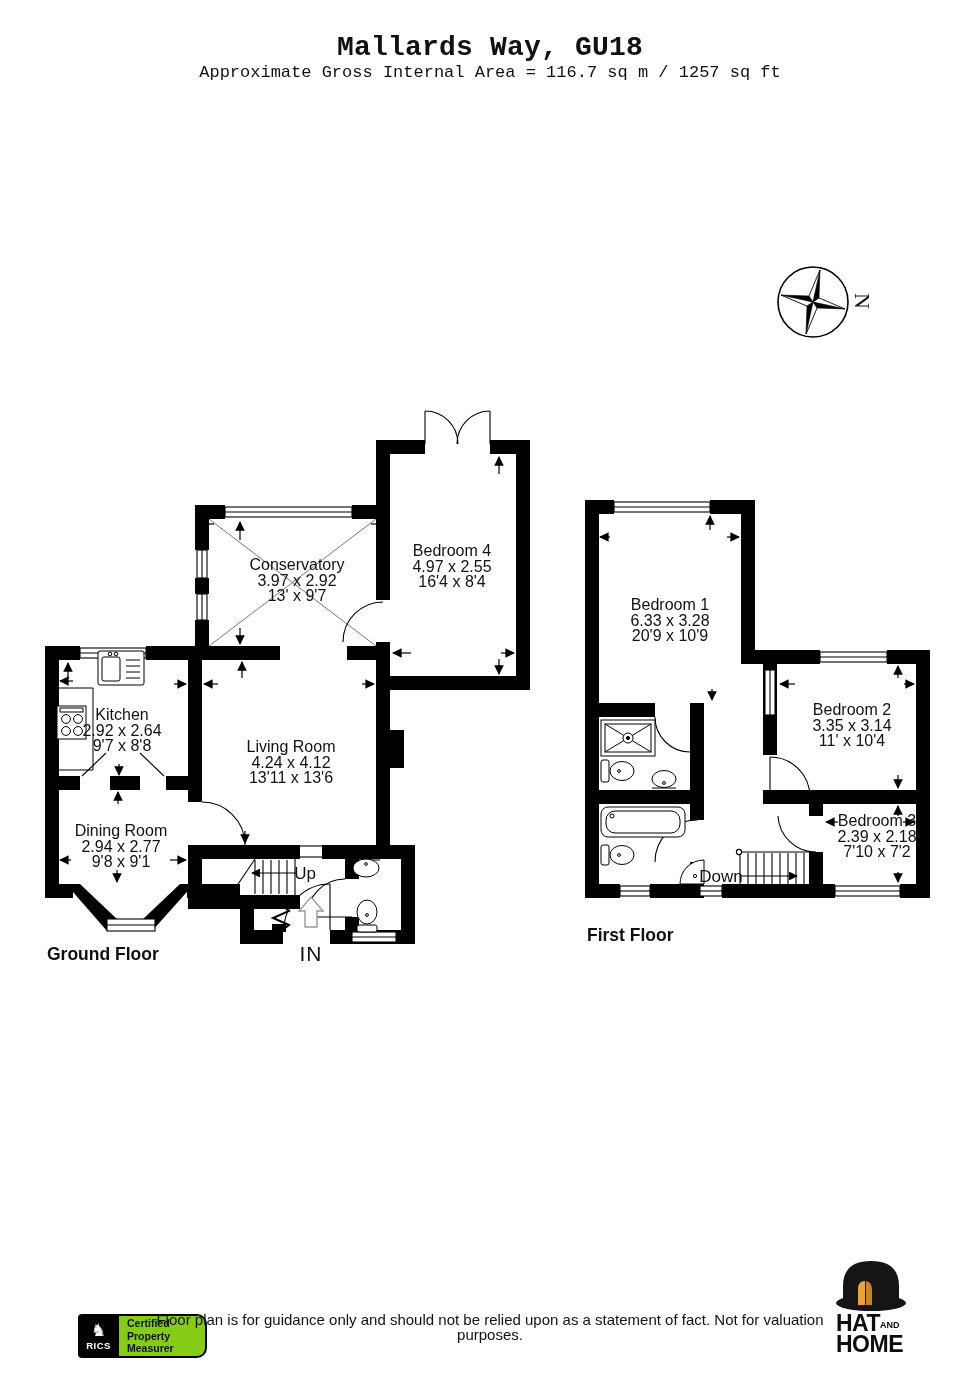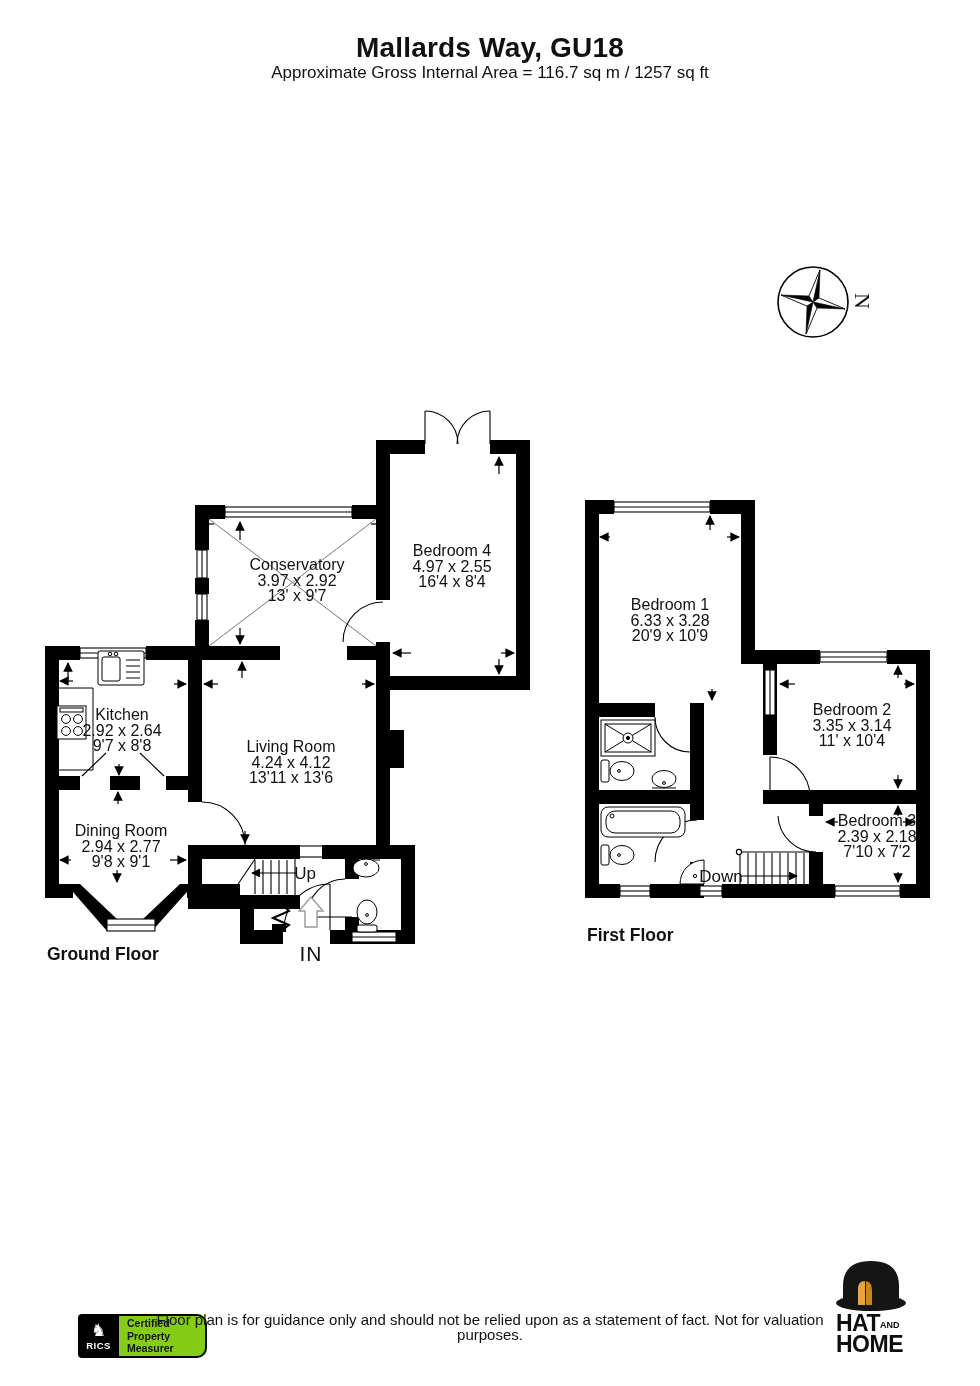--- a/index.html
+++ b/index.html
@@ -1,21 +1,21 @@
 <!DOCTYPE html>
 <html><head>
 <meta charset="utf-8">
 <style>
   html,body{margin:0;padding:0;background:#e9e9e9;}
   .page{
     position:relative;width:980px;height:1386px;background:#ffffff;
     font-family:"Liberation Sans", sans-serif;color:#1a1a1a;overflow:hidden;
     margin:0 auto;
   }
-  .abs{position:absolute;}
+  .abs{position:absolute;font-family:Liberation Mono, monospace;}
   .plan-svg{position:absolute;left:0;top:0;}
   .page-title{
     left:0;top:32px;width:980px;text-align:center;
     font-size:28px;font-weight:bold;letter-spacing:.2px;color:#111;
   }
   .page-subtitle{
     left:0;top:63px;width:980px;text-align:center;
     font-size:17px;color:#111;
   }
   .room-label{

